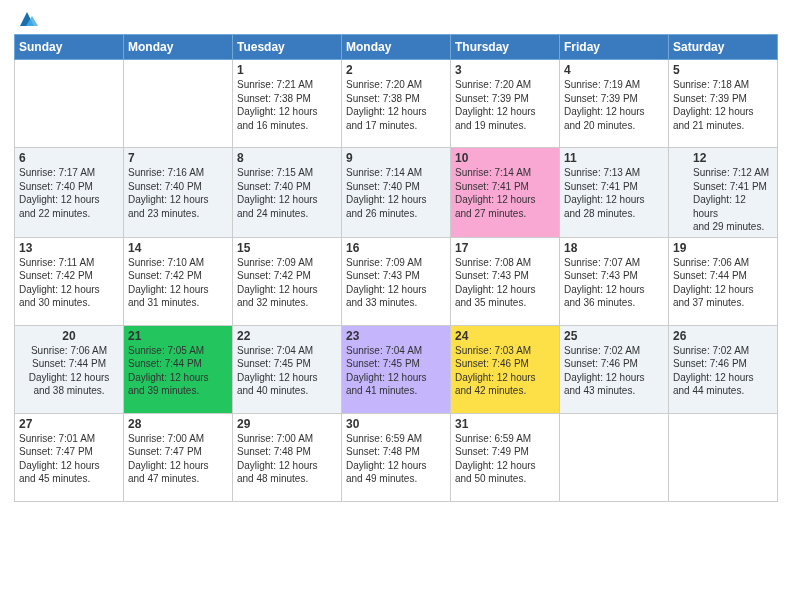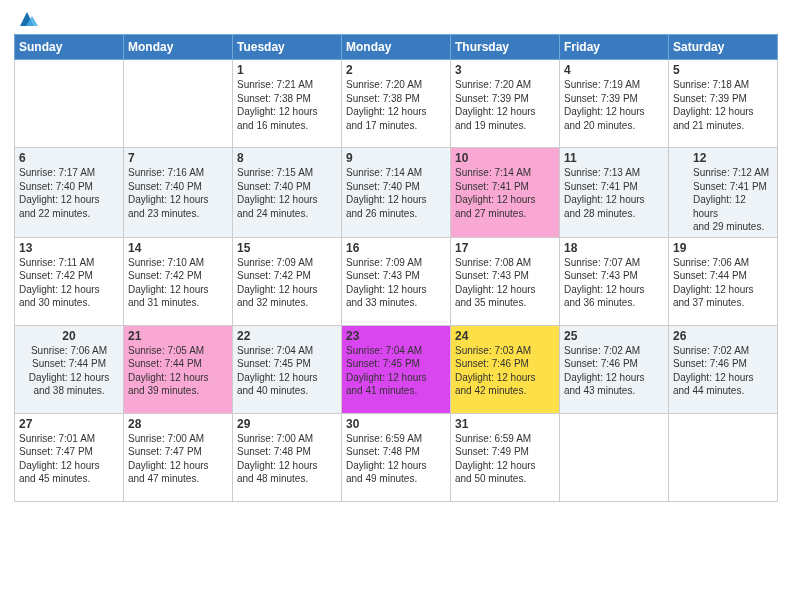--- a/index.html
+++ b/index.html
@@ -208,29 +208,29 @@
           <td>
             <span class="day-number">19</span>
             <div class="cell-text">Sunrise: 7:06 AM<br>Sunset: 7:44 PM<br>Daylight: 12 hours<br>and 37 minutes.</div>
           </td>
         </tr>
         <tr>
           <td style="background-color: rgb(238, 243, 248); text-align: center;">
             <span class="day-number">20</span>
             <div class="cell-text">Sunrise: 7:06 AM<br>Sunset: 7:44 PM<br>Daylight: 12 hours<br>and 38 minutes.</div>
           </td>
-          <td style="background-color: #f9a8d4;">
+          <td style="background-color: #22c55e;">
             <span class="day-number">21</span>
             <div class="cell-text">Sunrise: 7:05 AM<br>Sunset: 7:44 PM<br>Daylight: 12 hours<br>and 39 minutes.</div>
           </td>
           <td style="background-color: rgb(238, 243, 248);">
             <span class="day-number">22</span>
             <div class="cell-text">Sunrise: 7:04 AM<br>Sunset: 7:45 PM<br>Daylight: 12 hours<br>and 40 minutes.</div>
           </td>
-          <td style="background-color: #d946ef;">
+          <td style="background-color: #c4b5fd;">
             <span class="day-number">23</span>
             <div class="cell-text">Sunrise: 7:04 AM<br>Sunset: 7:45 PM<br>Daylight: 12 hours<br>and 41 minutes.</div>
           </td>
           <td style="background-color: #fde047;">
             <span class="day-number">24</span>
             <div class="cell-text">Sunrise: 7:03 AM<br>Sunset: 7:46 PM<br>Daylight: 12 hours<br>and 42 minutes.</div>
           </td>
           <td style="background-color: rgb(238, 243, 248);">
             <span class="day-number">25</span>
             <div class="cell-text">Sunrise: 7:02 AM<br>Sunset: 7:46 PM<br>Daylight: 12 hours<br>and 43 minutes.</div>

